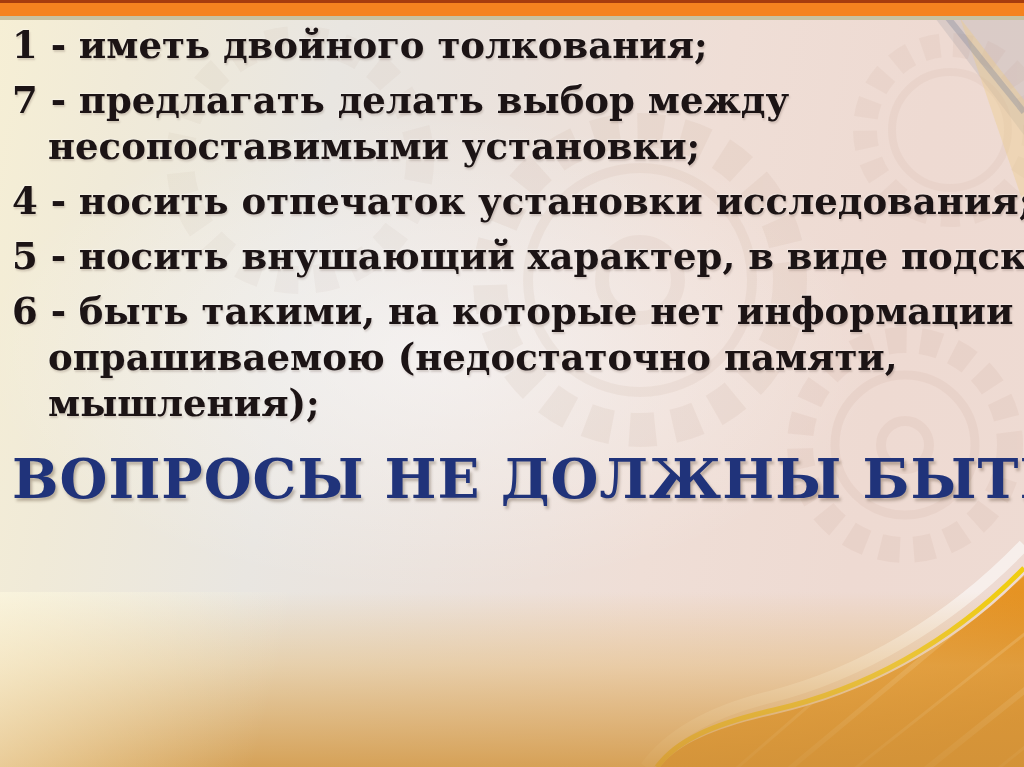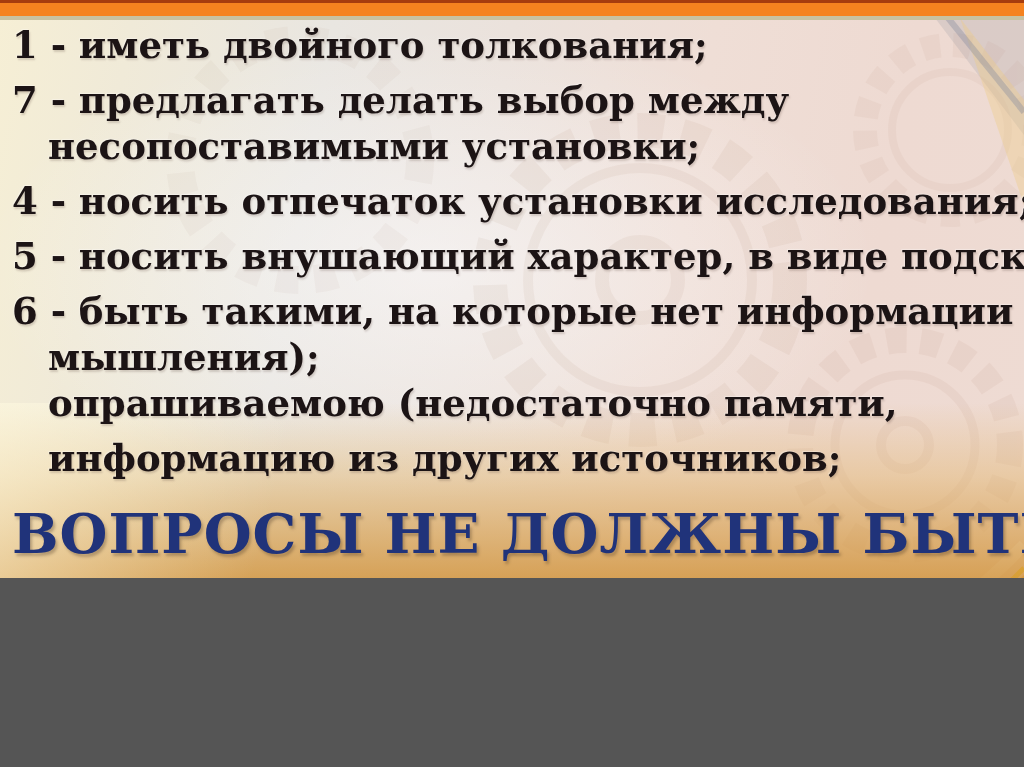--- a/index.html
+++ b/index.html
@@ -1,18 +1,18 @@
 <!DOCTYPE html>
 <html><head>
 <meta charset="utf-8">
 <style>
   html,body{margin:0;padding:0;background:#555;}
   .slide{
     position:relative;
-    width:1024px;height:578px;
+    width:1024px;height:767px;
     overflow:hidden;
     font-family:"DejaVu Serif","Liberation Serif",serif;
     background:
       radial-gradient(ellipse 640px 340px at 42% 46%, rgba(252,252,254,0.55), rgba(252,252,254,0) 70%),
       linear-gradient(100deg,#f6efd5 0%,#f0ead8 12%,#e9e6e1 30%,#ebe2dc 46%,#efded6 64%,#eedad2 82%,#eedbd3 100%);
   }
   
   .topline{position:absolute;top:0;left:0;width:100%;height:3px;background:var(--c-topline);z-index:4;}
   .topbar{position:absolute;top:3px;left:0;width:100%;height:13px;background:var(--c-topbar);z-index:4;}
   .accentline{position:absolute;top:16px;left:0;width:100%;height:4px;background:var(--c-accentline);z-index:4;}
@@ -108,23 +108,22 @@
           <div class="line cont">несопоставимыми установки;</div>
         </div>
         <div class="list-item">
           <div class="line">4 - носить отпечаток установки исследования;</div>
         </div>
         <div class="list-item">
           <div class="line">5 - носить внушающий характер, в виде подсказок;</div>
         </div>
         <div class="list-item">
           <div class="line">6 - быть такими, на которые нет информации у</div>
+          <div class="line cont">опрашиваемою (недостаточно памяти,</div>
           <div class="line cont">мышления);</div>
-          <div class="line cont">опрашиваемою (недостаточно памяти,</div>
         </div>
         <div class="list-item">
-          <div class="line cont">информацию из других источников;</div>
         </div>
       </div>
     <h1 class="heading">ВОПРОСЫ НЕ ДОЛЖНЫ БЫТЬ!</h1>
   </div>
 
 </div>
 
 </body></html>

